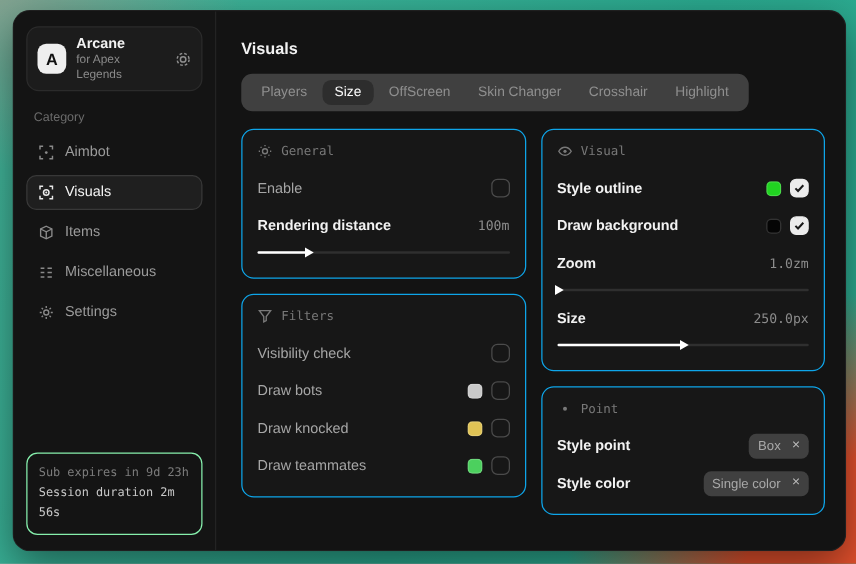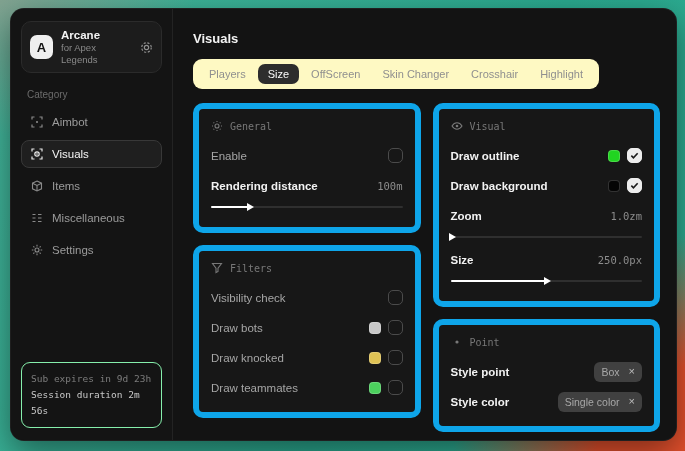--- a/index.html
+++ b/index.html
@@ -29,26 +29,26 @@
   .nav-item { display:flex; align-items:center; gap:9px; padding:7px 9px; margin-bottom:4px; border-radius:8px; font-size:11.5px; color:#9b9b9b; border:1px solid transparent; cursor:pointer; }
   .nav-item .nicon { display:flex; color:#8a8a8a; }
   .nav-item.selected { background:#1f1f1f; border-color:#383838; color:#f5f5f5; }
   .nav-item.selected .nicon { color:#e8e8e8; }
   .side-footer { margin-top:auto; border:1px solid #86efac; border-radius:9px; padding:8px 9px; font-family:"DejaVu Sans Mono", monospace; font-size:9.5px; line-height:1.7; }
   .sf1 { color:#7c7c7c; }
   .sf2 { color:#c9c9c9; }
   
   .main { flex:1; padding:14px 16px 14px 20px; display:flex; flex-direction:column; }
   .page-title { font-size:13px; font-weight:bold; color:#f2f2f2; margin:8px 0 13px; }
-  .tabstrip { display:inline-flex; align-self:flex-start; align-items:flex-start; background:#fef9c3; border-radius:9px; padding:5px 6px; gap:2px; }
+  .tabstrip { display:inline-flex; align-self:flex-start; align-items:flex-start; background:#404040; border-radius:9px; padding:5px 6px; gap:2px; }
   .tab { padding:4px 10px; font-size:11px; color:#8f8f8f; border-radius:7px; cursor:pointer; white-space:nowrap; }
   .tab.selected { background:#2d2d2d; color:#fafafa; }
   .grid { display:grid; grid-template-columns:1fr 1fr; gap:12px; margin-top:14px; align-items:start; }
   .col { display:flex; flex-direction:column; gap:12px; }
-  .card { background:#171717; border:6px solid #0ea5e9; border-radius:10px; padding:11px 12px 13px; }
+  .card { background:#171717; border:1px solid #0ea5e9; border-radius:10px; padding:11px 12px 13px; }
   .card-head { display:flex; align-items:center; gap:7px; color:#787878; font-family:"DejaVu Sans Mono", monospace; font-size:10px; margin-bottom:12px; }
   .row { display:flex; align-items:center; justify-content:space-between; min-height:23px; margin-bottom:7px; }
   .row:last-child { margin-bottom:0; }
   .lbl-dim { font-size:11.5px; color:#a6a6a6; }
   .lbl-strong { font-size:11.5px; font-weight:bold; color:#f2f2f2; }
   .val { font-family:"DejaVu Sans Mono", monospace; font-size:10.5px; color:#8c8c8c; }
   .ctrls { display:flex; align-items:center; gap:7px; }
   .checkbox { width:15px; height:15px; border:1.5px solid #4b4b4b; border-radius:5px; background:transparent; cursor:pointer; display:flex; align-items:center; justify-content:center; }
   .checkbox.checked { background:#ececec; border-color:#ececec; }
   .swatch { width:12px; height:12px; border-radius:4px; border:1px solid rgba(255,255,255,.18); cursor:pointer; }
@@ -222,21 +222,21 @@
           <div class="card-head">
             <span>
               <svg width="12" height="12" viewBox="0 0 12 12" fill="none" stroke="currentColor" stroke-width="1.1">
                 <path d="M1 6s2-3.2 5-3.2S11 6 11 6s-2 3.2-5 3.2S1 6 1 6z"></path>
                   <circle cx="6" cy="6" r="1.3" fill="currentColor" stroke="none"></circle>
               </svg>
             </span>
             <span>Visual</span>
           </div>
           <div class="row">
-            <span class="lbl-strong">Draw outline</span>
+            <span class="lbl-strong">Style outline</span>
             <span class="ctrls">
               <span class="swatch" style="background:#21d421"></span>
               <span class="checkbox checked">
                 <svg width="9" height="9" viewBox="0 0 10 10" fill="none" stroke="#1a1a1a" stroke-width="1.8">
                     <path d="M1.5 5.2l2.3 2.3 4.7-5"></path>
                   </svg>
               </span>
             </span>
           </div>
           <div class="row">

